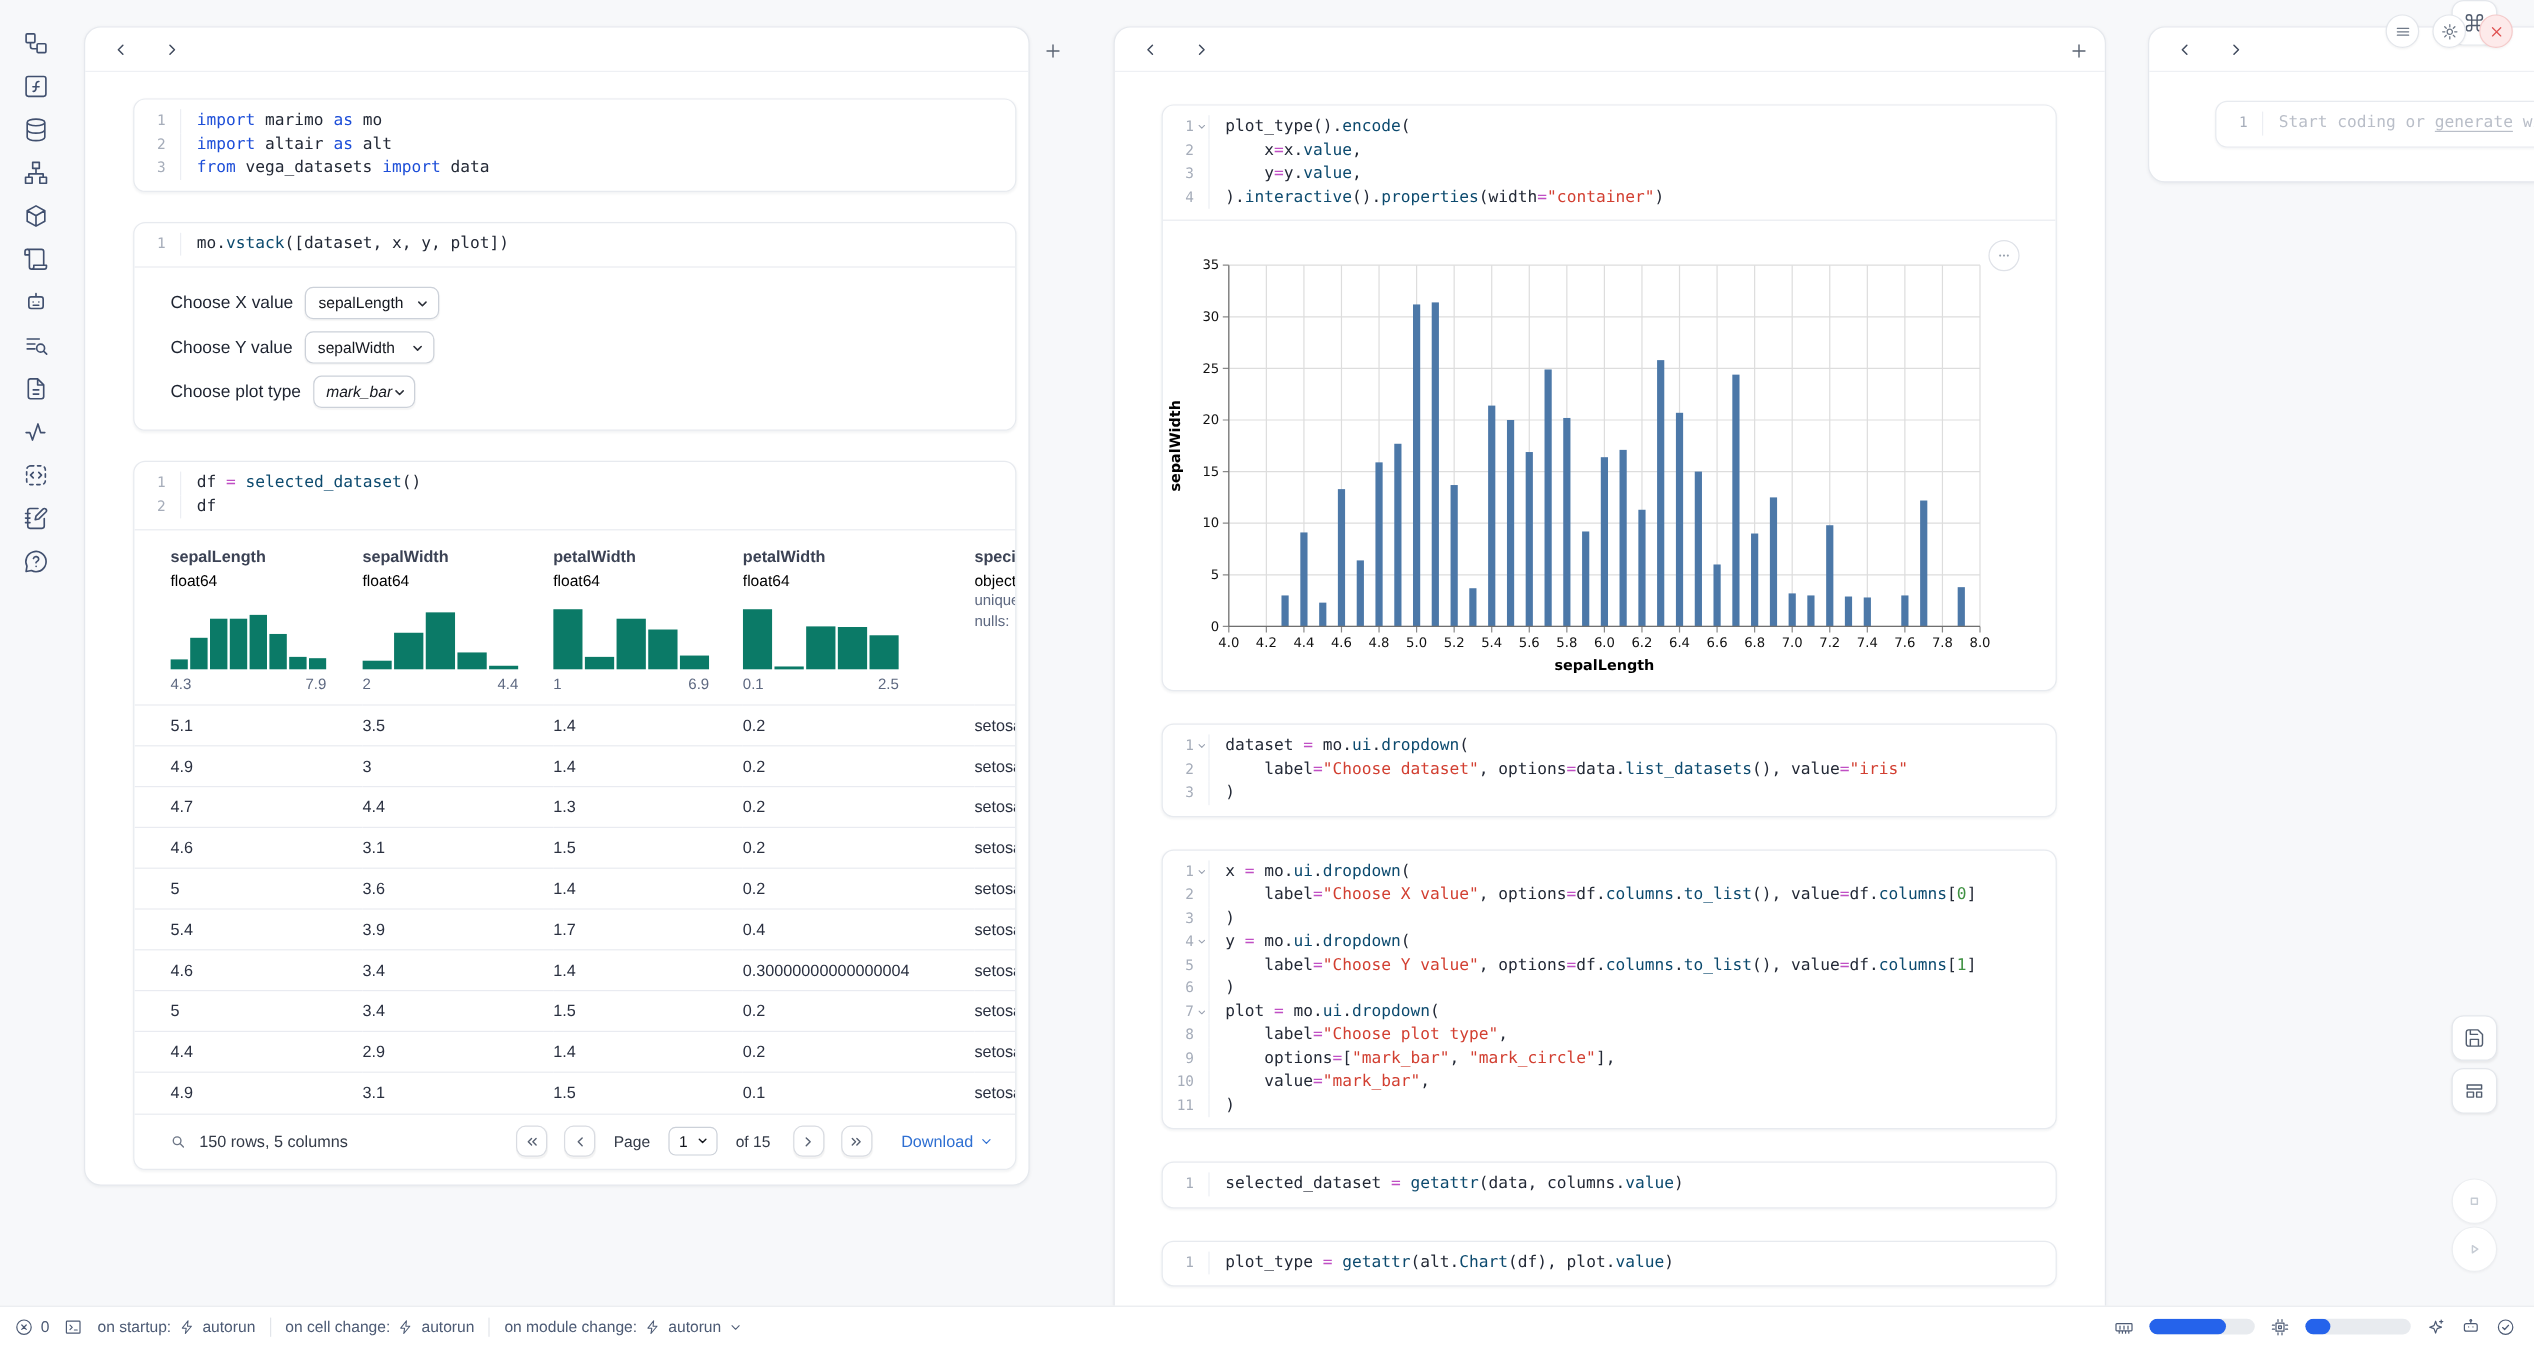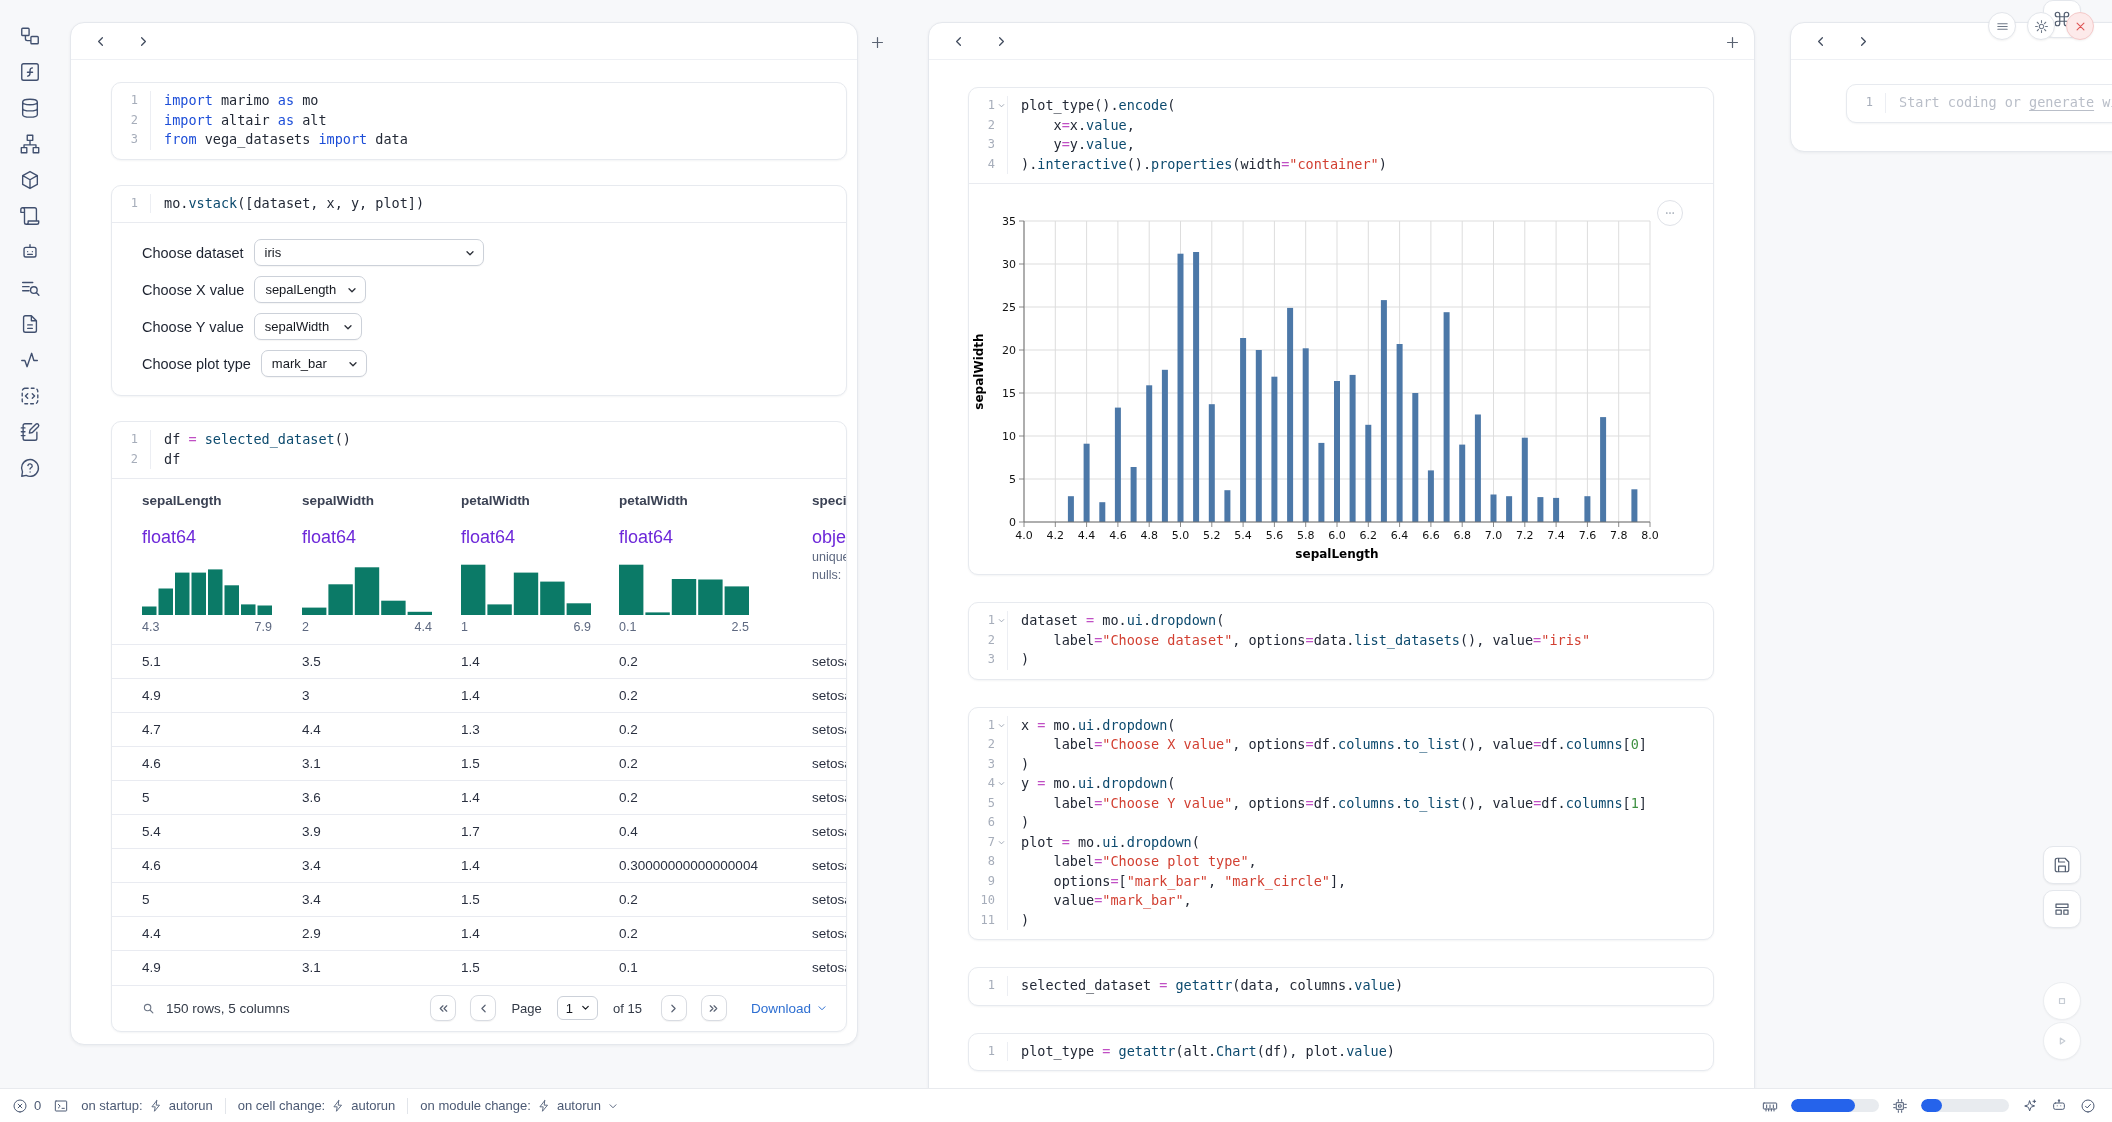--- a/index.html
+++ b/index.html
@@ -42,21 +42,21 @@
   .select{height:27px;border:1px solid #ccd1d9;border-radius:7px;background:#fff;display:inline-flex;align-items:center;justify-content:space-between;padding:0 7px 0 10px;font-size:13px;color:#15181f;box-shadow:0 1px 1px rgba(0,0,0,.04)}
   .select .chev{display:flex;color:#2b2f38}
 
   
   .table-wrap{overflow:hidden;width:100%}
   table{border-collapse:collapse;table-layout:fixed;width:860px}
   th{text-align:left;vertical-align:top;padding-top:14px;padding-bottom:10px;font-weight:normal}
   th:first-child,td:first-child{padding-left:30px}
   td{height:34px;border-top:1px solid #e9ebf1;font-size:13.5px;color:#2a3040}
   .col-name{font-weight:bold;color:#3b4254;font-size:13.5px}
-  .col-type{color:#6d28d9;font-size:18px;margin-top:19px}
+  .col-type{color:#000000;font-size:13px;margin-top:5px}
   .hist{display:block;margin-top:12px}
   .range{width:130px;display:flex;justify-content:space-between;color:#5d6880;font-size:12.5px;margin-top:5px}
   .col-info{color:#5d6880;font-size:12.5px;line-height:18px}
   .col-info:first-of-type{margin-top:12px}
   .tfoot{height:46px;border-top:1px solid #e9ebf1;display:flex;align-items:center;padding:0 18px 0 28px;gap:10px;font-size:13.5px;color:#333a47}
   .tfoot .spacer{flex:1}
   .pgbtn{width:26px;height:26px;border:1px solid #d9dce2;border-radius:8px;background:#fff;box-shadow:0 1px 1px rgba(0,0,0,.05);color:#596273;display:flex;align-items:center;justify-content:center;margin-left:4px}
   .pg-text{color:#333a47;font-size:13px;margin:0 5px}
   .page-select{height:24px;border:1px solid #ccd1d9;border-radius:6px;background:#fff;display:inline-flex;align-items:center;gap:7px;padding:0 6px 0 8px;font-size:13px;color:#15181f}
   .download{border:none;background:none;color:#2e6fd2;font-size:13.5px;display:flex;gap:5px;align-items:center;margin-left:14px}
@@ -208,31 +208,20 @@
             <span class="gutter">
               <span class="ln">1</span>
               <span class="fold"></span>
             </span>
             <div class="code-text"><span class="tk-pl">mo.</span><span class="tk-fn">vstack</span><span class="tk-pl">([dataset, x, y, plot])</span></div>
           </div>
         </div>
         <div class="out-divider"></div>
         <div class="form">
           <div class="form-row">
-            <span>Choose dataset</span>
-            <div class="select" style="width: 230px;">
-              <span>iris</span>
-              <span class="chev">
-                <svg width="12" height="12" viewBox="0 0 24 24" fill="none" stroke="currentColor" stroke-width="2.6" stroke-linecap="round" stroke-linejoin="round">
-                  <path d="M6 9.5l6 6 6-6"></path>
-                </svg>
-              </span>
-            </div>
-          </div>
-          <div class="form-row">
             <span>Choose X value</span>
             <div class="select" style="width: 112px;">
               <span>sepalLength</span>
               <span class="chev">
                 <svg width="12" height="12" viewBox="0 0 24 24" fill="none" stroke="currentColor" stroke-width="2.6" stroke-linecap="round" stroke-linejoin="round">
                   <path d="M6 9.5l6 6 6-6"></path>
                 </svg>
               </span>
             </div>
           </div>
@@ -242,21 +231,21 @@
               <span>sepalWidth</span>
               <span class="chev">
                 <svg width="12" height="12" viewBox="0 0 24 24" fill="none" stroke="currentColor" stroke-width="2.6" stroke-linecap="round" stroke-linejoin="round">
                   <path d="M6 9.5l6 6 6-6"></path>
                 </svg>
               </span>
             </div>
           </div>
           <div class="form-row">
             <span>Choose plot type</span>
-            <div class="select" style="width: 106px;">
+            <div class="select" style="width: 85px; font-style: italic;">
               <span>mark_bar</span>
               <span class="chev">
                 <svg width="12" height="12" viewBox="0 0 24 24" fill="none" stroke="currentColor" stroke-width="2.6" stroke-linecap="round" stroke-linejoin="round">
                   <path d="M6 9.5l6 6 6-6"></path>
                 </svg>
               </span>
             </div>
           </div>
         </div>
       </div>

